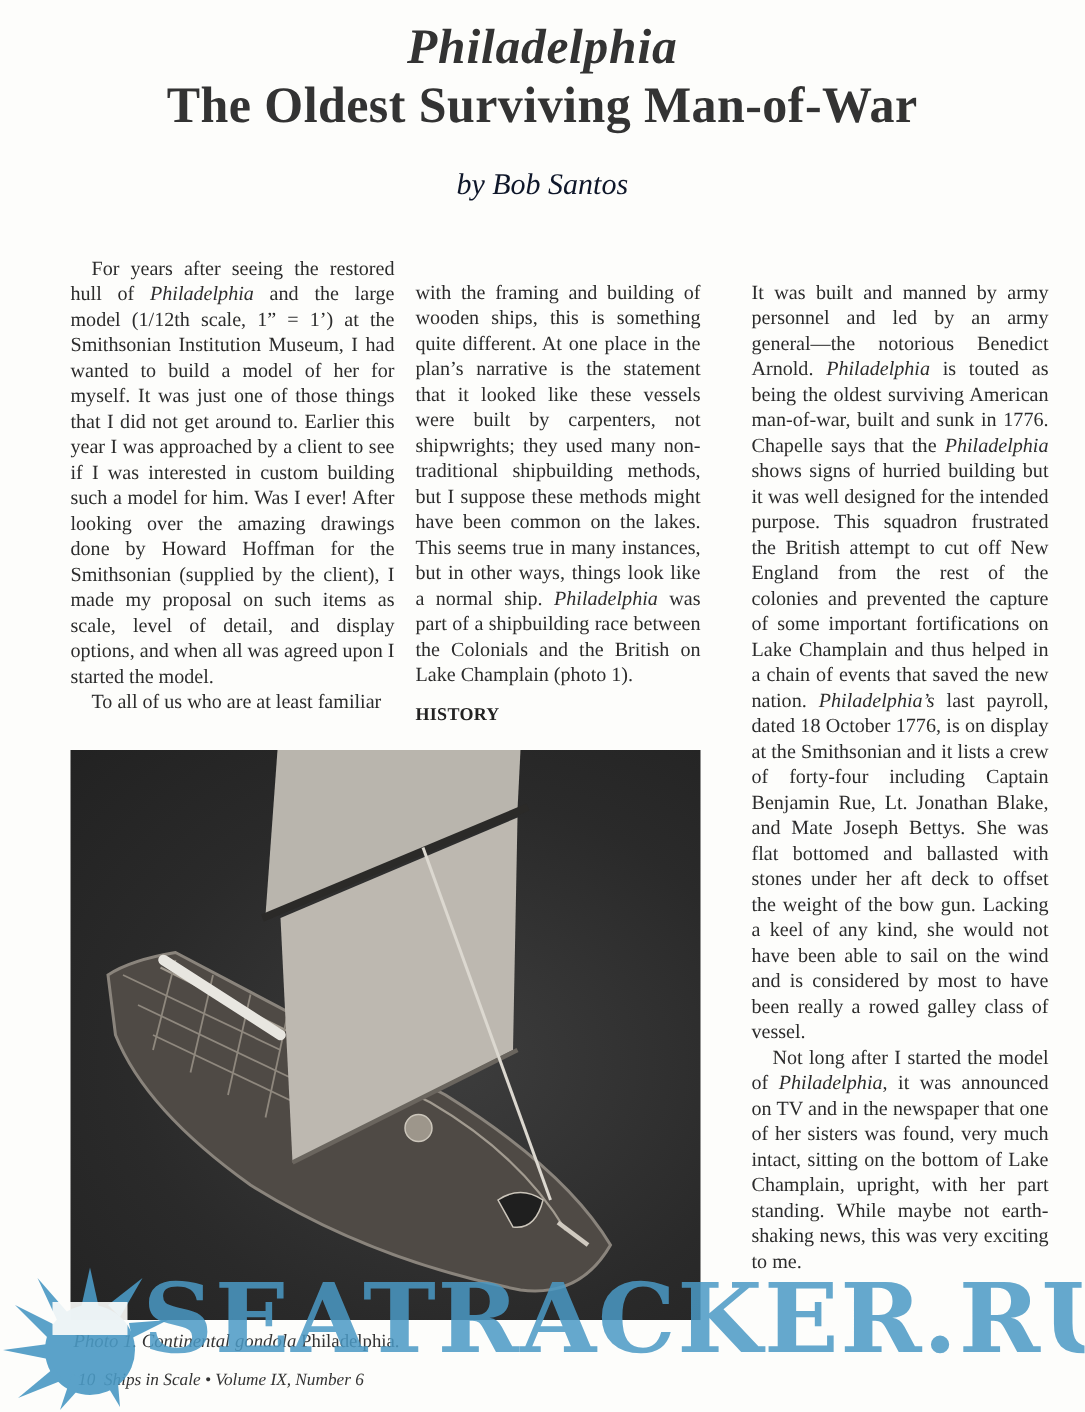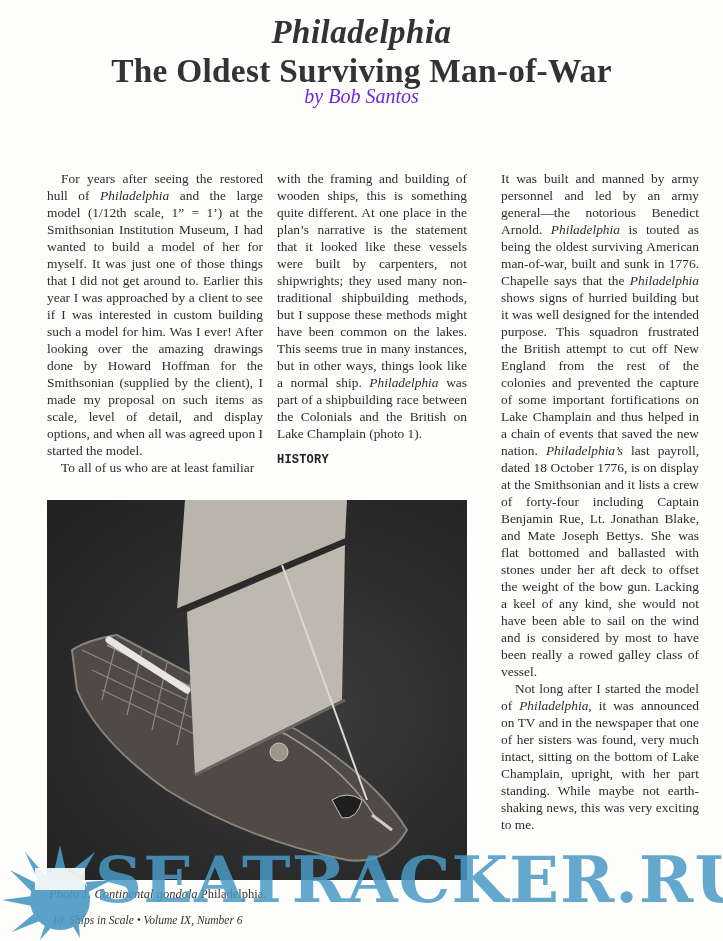--- a/index.html
+++ b/index.html
@@ -12,35 +12,35 @@
     position: absolute; top: 14px; left: 0; width: 723px; text-align: center;
     font-style: italic; font-weight: bold; font-size: 33px; letter-spacing: 0.5px;
     color: #333;
   }
   .title2 {
     position: absolute; top: 52px; left: 0; width: 723px; text-align: center;
     font-weight: bold; font-size: 34px; letter-spacing: 0.3px; color: #333;
     transform: scaleX(0.98);
   }
   .byline {
-    position: absolute; top: 85px; left: 0; width: 723px; text-align: center;
-    font-style: italic; font-size: 20px; color: #6d28d9;
+    position: absolute; top: 112px; left: 0; width: 723px; text-align: center;
+    font-style: italic; font-size: 20px; color: #0f172a;
   }
   .col {
     position: absolute; font-size: 13.4px; line-height: 17px; text-align: justify;
     color: #2c2c2c;
   }
   .col p { margin: 0; text-indent: 14px; }
-  .col p.noindent { text-indent: 0; }
+  .col p.noindent { text-indent: 0; margin-top: 16px; }
   .col i { font-style: italic; }
   .c1 { left: 47px; top: 170px; width: 216px; }
   .c2 { left: 277px; top: 170px; width: 190px; }
   .c3 { left: 501px; top: 170px; width: 198px; }
   .heading {
-    font-family: Liberation Mono, monospace; font-weight: bold;
+    font-family: Liberation Serif, serif; font-weight: bold;
     font-size: 12px; margin-top: 10px; letter-spacing: 0.2px; color: #222;
   }
   .photo {
     position: absolute; left: 47px; top: 500px; width: 420px; height: 380px;
     background: radial-gradient(ellipse at 60% 55%, #3d3d3d 0%, #2a2a2a 60%, #222 100%);
     overflow: hidden;
   }
   .caption {
     position: absolute; left: 49px; top: 887px; font-size: 12.5px; color: #333;
   }

